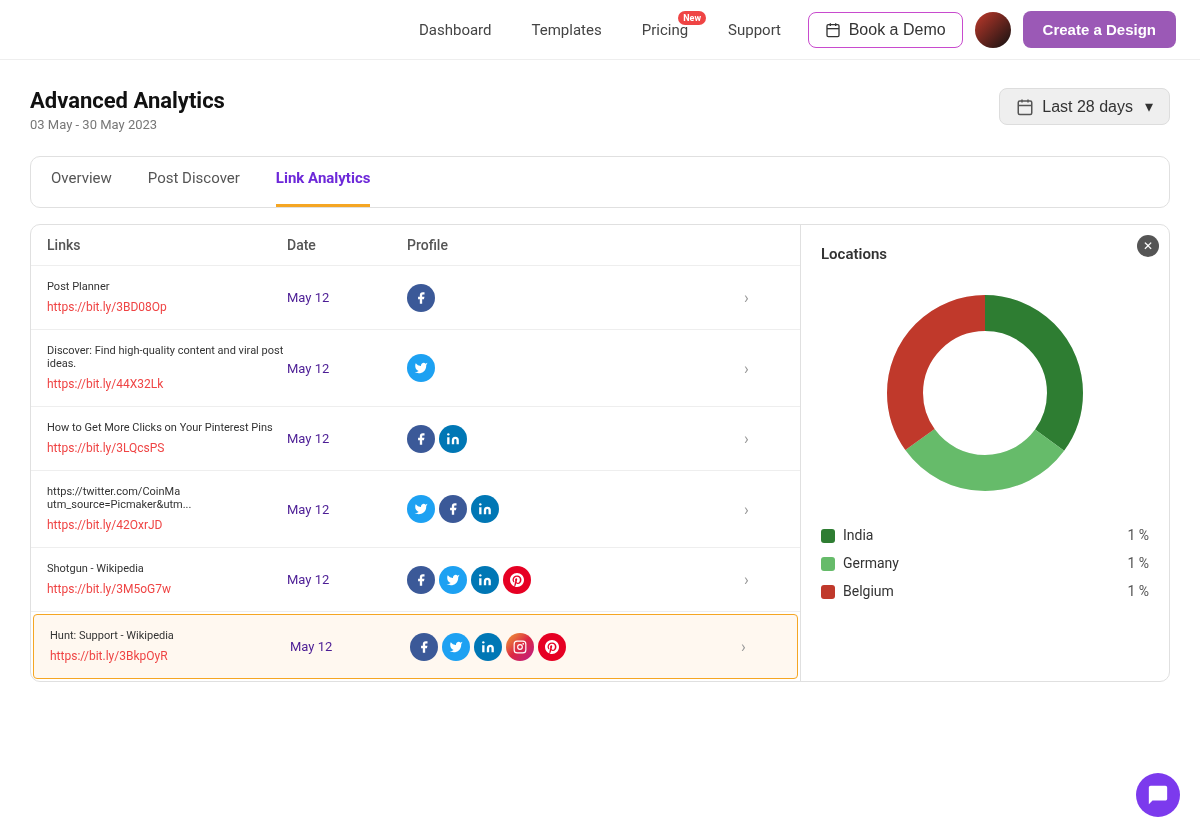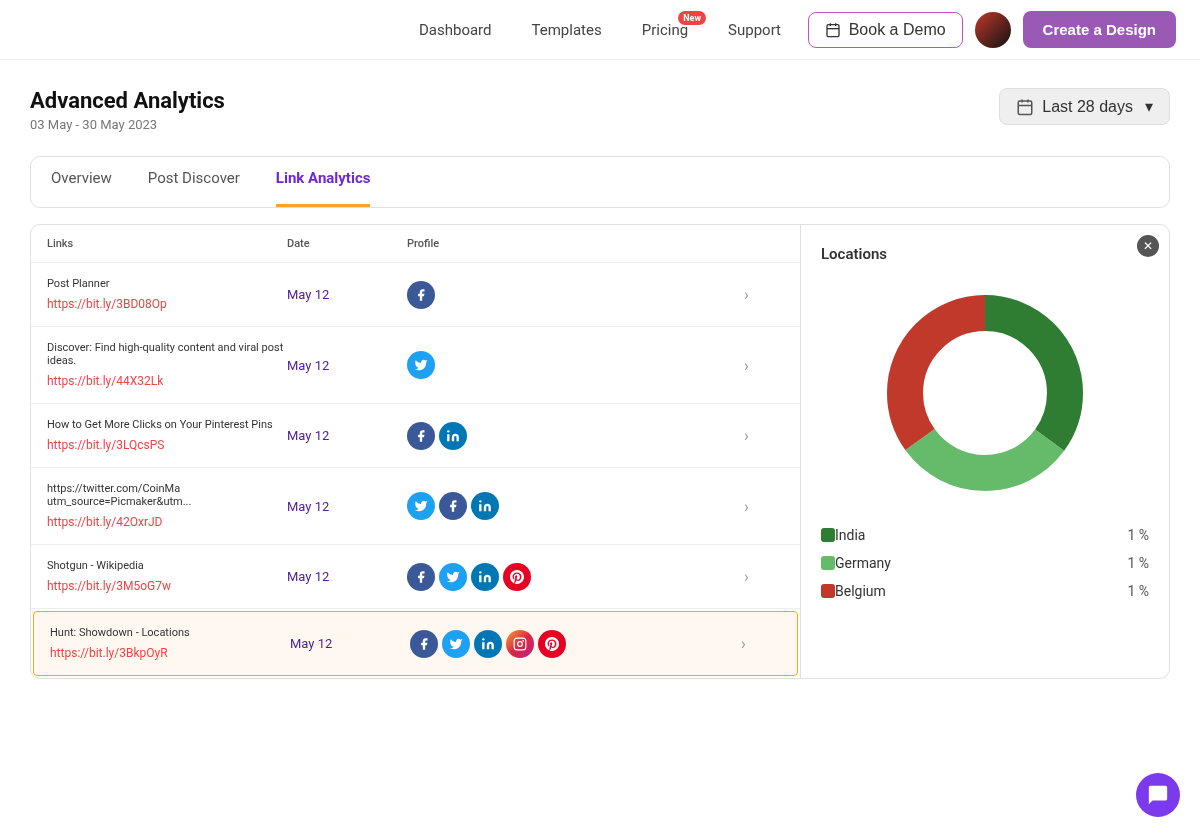--- a/index.html
+++ b/index.html
@@ -30,21 +30,21 @@
     .tabs-container { border: 1px solid #e0e0e0; border-radius: 10px; padding: 0 20px; margin-bottom: 16px; display: flex; align-items: flex-end; gap: 36px; height: 52px; }
     .tab { font-size: 15px; color: #555; cursor: pointer; padding-bottom: 4px; height: 52px; display: flex; align-items: center; border-bottom: 3px solid transparent; }
     .tab.active { color: #6d28d9; font-weight: 700; border-bottom: 3px solid #f5a623; }
 
     
     .main-layout { display: flex; gap: 0; border: 1px solid #e0e0e0; border-radius: 10px; overflow: hidden; }
 
     
     .links-table { flex: 0 0 770px; border-right: 1px solid #e0e0e0; }
     .table-header { display: grid; grid-template-columns: 240px 120px 1fr 40px; padding: 12px 16px; border-bottom: 1px solid #eee; }
-    .table-header-cell { font-size: 11px; color: #555; font-weight: 500; }
+    .table-header-cell { font-size: 14px; color: #555; font-weight: 500; }
     .table-row { display: grid; grid-template-columns: 240px 120px 1fr 40px; padding: 14px 16px; border-bottom: 1px solid #eee; align-items: center; }
     .table-row.highlighted { background: #fff8f0; border: 1px solid #f5a623; border-radius: 4px; margin: 2px; }
     .link-title { font-size: 11px; color: #333; margin-bottom: 3px; }
     .link-url { font-size: 12px; color: #ef4444; text-decoration: none; }
     .link-date { font-size: 13px; color: #4c1d95; }
     .profiles { display: flex; gap: 4px; align-items: center; }
     .profile-icon { width: 28px; height: 28px; border-radius: 50%; display: flex; align-items: center; justify-content: center; font-size: 13px; }
     .fb { background: #3b5998; color: #fff; }
     .tw { background: #1da1f2; color: #fff; }
     .li { background: #0077b5; color: #fff; }
@@ -56,21 +56,21 @@
     .locations-panel { flex: 1; padding: 20px; position: relative; }
     .close-btn { position: absolute; top: 10px; right: 10px; width: 22px; height: 22px; background: #555; border-radius: 50%; color: #fff; display: flex; align-items: center; justify-content: center; font-size: 12px; cursor: pointer; }
     .locations-title { font-size: 15px; font-weight: 600; color: #333; margin-bottom: 20px; }
 
     
     .donut-wrap { display: flex; justify-content: center; margin-bottom: 24px; }
     .donut-svg { width: 220px; height: 220px; }
 
     
     .legend-item { display: flex; align-items: center; justify-content: space-between; margin-bottom: 12px; }
-    .legend-left { display: flex; align-items: center; }
+    .legend-left { display: flex; align-items: flex-end; gap: 8px; }
     .legend-dot { width: 14px; height: 14px; border-radius: 3px; }
     .legend-label { font-size: 14px; color: #333; }
     .legend-pct { font-size: 14px; color: #555; }
 
     
     .chat-bubble { position: fixed; bottom: 20px; right: 20px; width: 44px; height: 44px; background: #7c3aed; border-radius: 50%; display: flex; align-items: center; justify-content: center; cursor: pointer; color: #fff; font-size: 20px; }
   </style>
 </head>
 <body>
 
@@ -239,21 +239,21 @@
               <div class="profile-icon pi">
                 <svg width="14" height="14" viewBox="0 0 24 24" fill="white">
                   <path d="M12 0C5.373 0 0 5.373 0 12c0 5.084 3.163 9.426 7.627 11.174-.105-.949-.2-2.405.042-3.441.218-.937 1.407-5.965 1.407-5.965s-.359-.719-.359-1.782c0-1.668.967-2.914 2.171-2.914 1.023 0 1.518.769 1.518 1.69 0 1.029-.655 2.568-.994 3.995-.283 1.194.599 2.169 1.777 2.169 2.133 0 3.772-2.249 3.772-5.495 0-2.873-2.064-4.882-5.012-4.882-3.414 0-5.418 2.561-5.418 5.207 0 1.031.397 2.138.893 2.738a.36.36 0 01.083.345l-.333 1.36c-.053.22-.174.267-.402.161-1.499-.698-2.436-2.889-2.436-4.649 0-3.785 2.75-7.262 7.929-7.262 4.163 0 7.398 2.967 7.398 6.931 0 4.136-2.607 7.464-6.227 7.464-1.216 0-2.359-.632-2.75-1.378l-.748 2.853c-.271 1.043-1.002 2.35-1.492 3.146C9.57 23.812 10.763 24 12 24c6.627 0 12-5.373 12-12S18.627 0 12 0z"></path>
                 </svg>
               </div>
             </div>
     <div class="chevron">›</div>
   </div>
           <div class="table-row highlighted">
     <div>
-      <div class="link-title">Hunt: Showdown - Locations</div>
+      <div class="link-title">Hunt: Support - Wikipedia</div>
       <a class="link-url" href="#">https://bit.ly/3BkpOyR</a>
     </div>
     <div class="link-date">May 12</div>
     <div class="profiles">
               <div class="profile-icon fb">
                 <svg width="14" height="14" viewBox="0 0 24 24" fill="white">
                   <path d="M18 2h-3a5 5 0 00-5 5v3H7v4h3v8h4v-8h3l1-4h-4V7a1 1 0 011-1h3z"></path>
                 </svg>
               </div>
               <div class="profile-icon tw">

